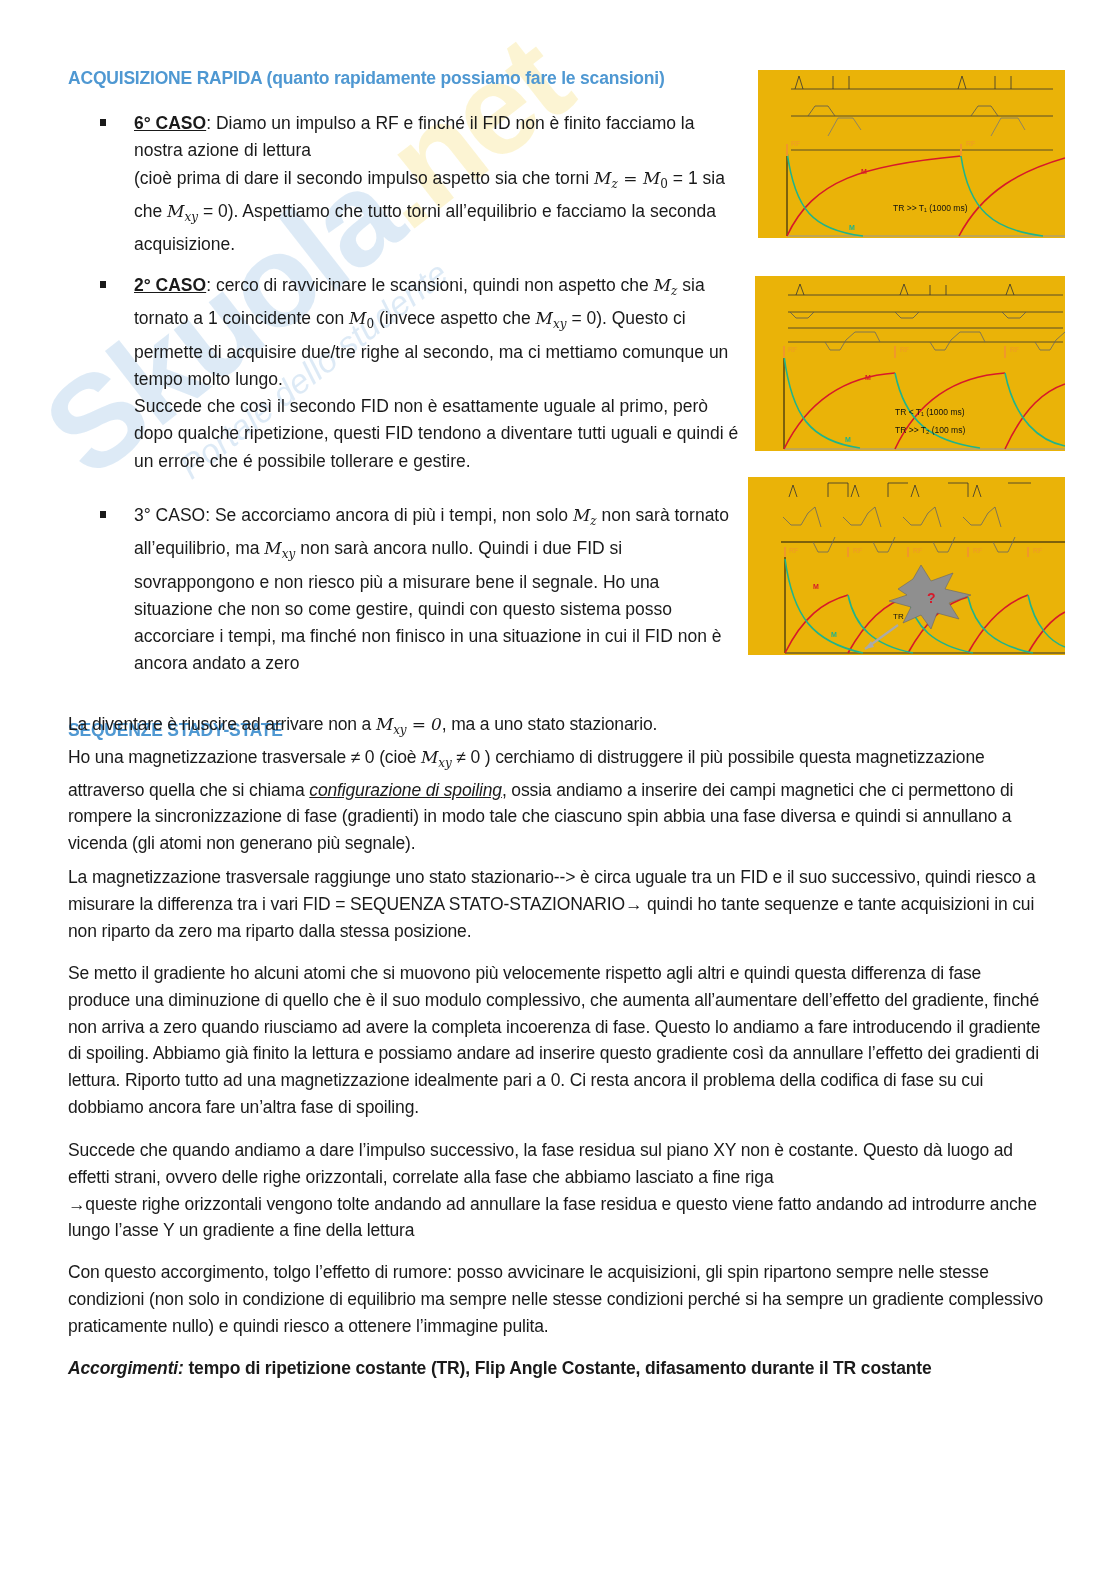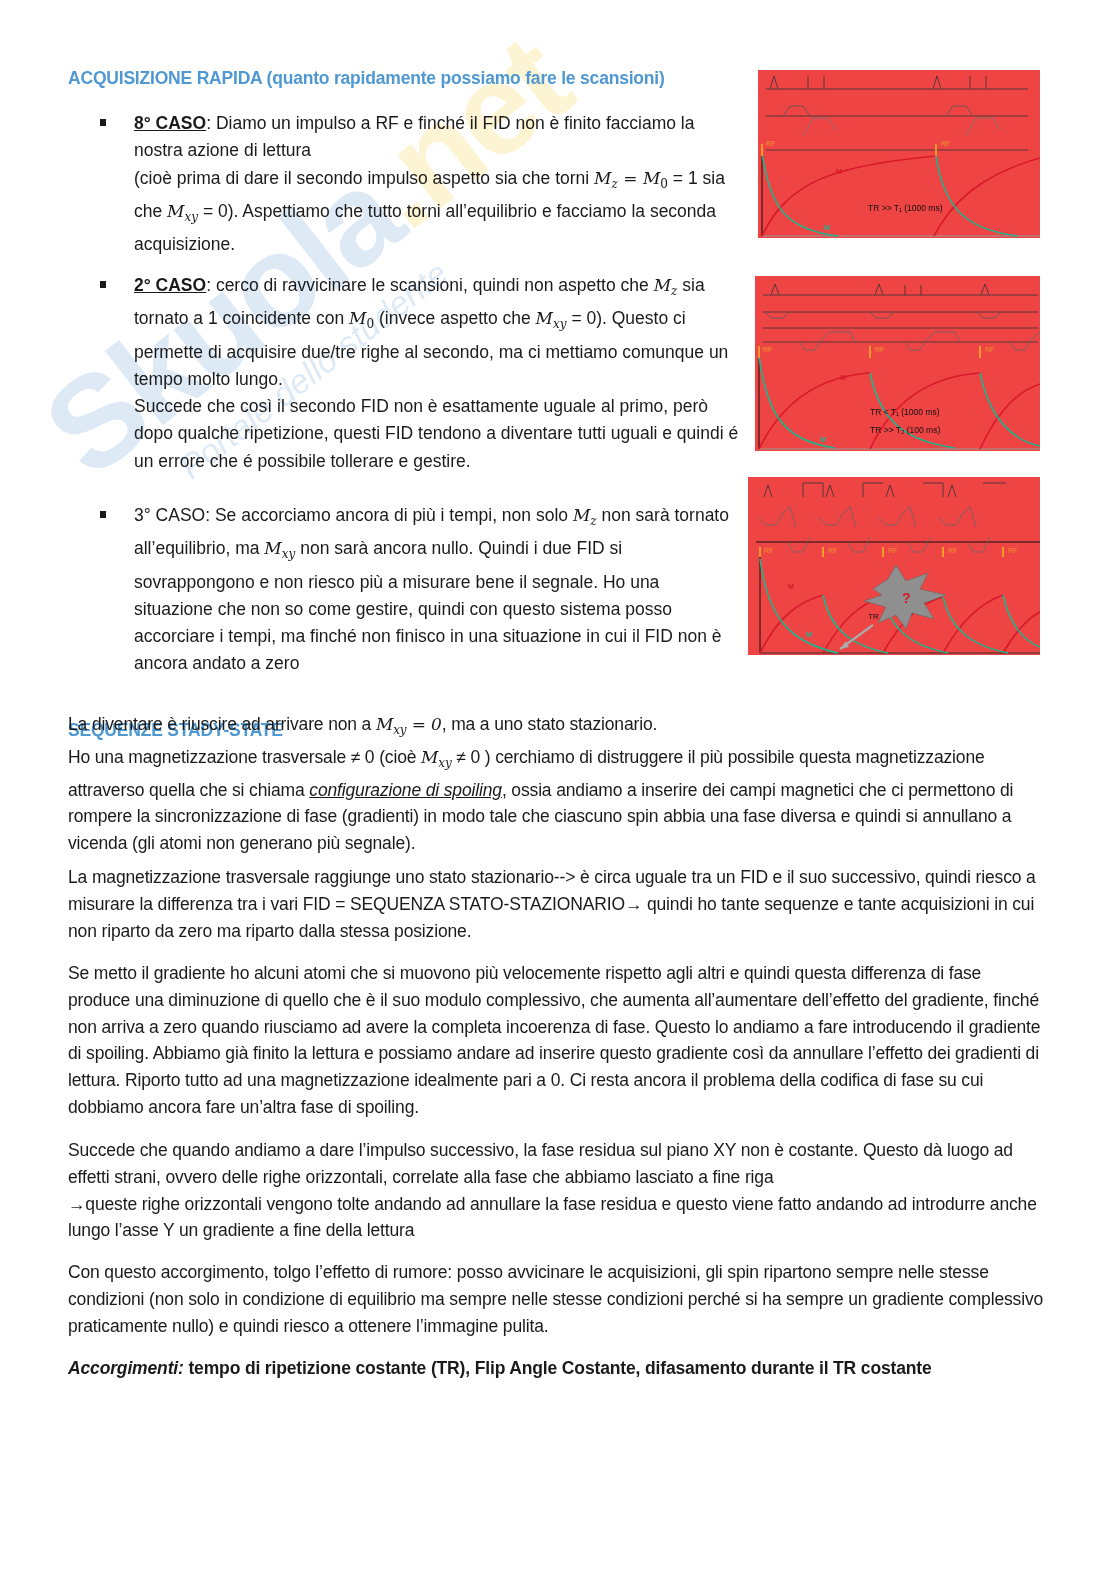--- a/index.html
+++ b/index.html
@@ -20,39 +20,39 @@
   .case .bullet { position: absolute; left: 0; top: 9px; width: 6px; height: 7px; background: #1a1a1a; }
   .case .body { margin-left: 34px; }
   .case .label { font-weight: bold; text-decoration: underline; }
   .case .label.plain { font-weight: normal; text-decoration: none; }
   .m { font-family: "DejaVu Serif", "Liberation Serif", serif; font-style: italic; font-size: 17px; }
   .m sub { font-size: 12px; font-style: italic; vertical-align: -4px; }
   .m .up { font-style: normal; }
   .para { position: absolute; left: 68px; width: 980px; font-size: 17.5px; line-height: 26.8px;
           color: #1a1a1a; letter-spacing: -0.15px; }
   .para i.link { text-decoration: underline; text-align: center; }
-  .figure { position: absolute; background: #ef4444; }
+  .figure { position: absolute; background: #eab308; padding-left: 25px; }
   .figure svg { width: 100%; height: 100%; display: block; }
 </style>
 </head>
 <body>
 
 <div class="watermark">
   <div class="wm-main"><span>Skuola</span><span class="accent">.net</span></div>
   <div class="wm-sub">Portale dello studente</div>
 </div>
 
 <div class="page">
 
   <div class="heading" style="top:68px;">ACQUISIZIONE RAPIDA (quanto rapidamente possiamo fare le scansioni)</div>
 
   <div class="case" style="top:110px;">
     <span class="bullet"></span>
     <div class="body">
-      <span class="label">8° CASO</span><span>: Diamo un impulso a RF e finché il FID non è finito facciamo la nostra azione di lettura</span><br>
+      <span class="label">6° CASO</span><span>: Diamo un impulso a RF e finché il FID non è finito facciamo la nostra azione di lettura</span><br>
       <span>(cioè prima di dare il secondo impulso aspetto sia che torni </span><span class="m"><span>M</span><sub>z</sub></span><span class="m up"> = </span><span class="m"><span>M</span><sub class="up">0</sub></span><span> = 1 sia che </span><span class="m"><span>M</span><sub>xy</sub></span><span> = 0).  Aspettiamo che tutto torni all’equilibrio e facciamo la seconda acquisizione.</span>
     </div>
   </div>
 
   <div class="case" style="top:272px;">
     <span class="bullet"></span>
     <div class="body">
       <span class="label">2° CASO</span><span>:  cerco di ravvicinare le scansioni, quindi non aspetto che </span><span class="m"><span>M</span><sub>z</sub></span><span> sia tornato a 1 coincidente con </span><span class="m"><span>M</span><sub class="up">0</sub></span><span> (invece aspetto che </span><span class="m"><span>M</span><sub>xy</sub></span><span> = 0). Questo ci permette di acquisire due/tre righe al secondo, ma ci mettiamo comunque un tempo molto lungo.</span><br>
       <span> Succede che così il secondo FID non è esattamente uguale al primo, però dopo qualche ripetizione, questi FID tendono a diventare tutti uguali e quindi é un errore che é possibile tollerare e gestire.</span>
     </div>

